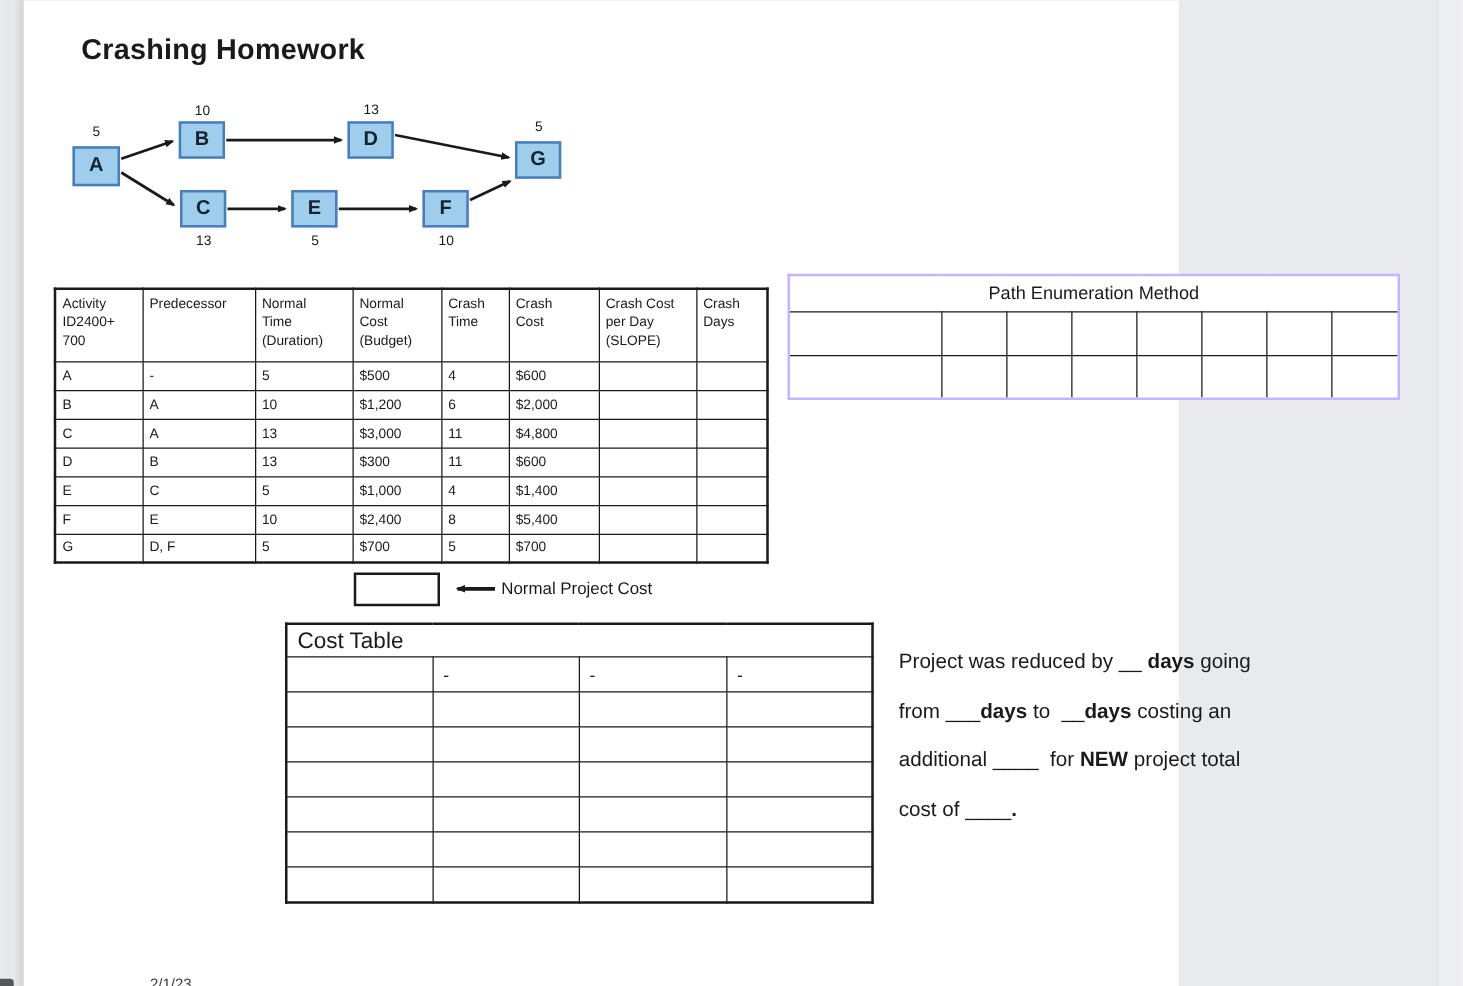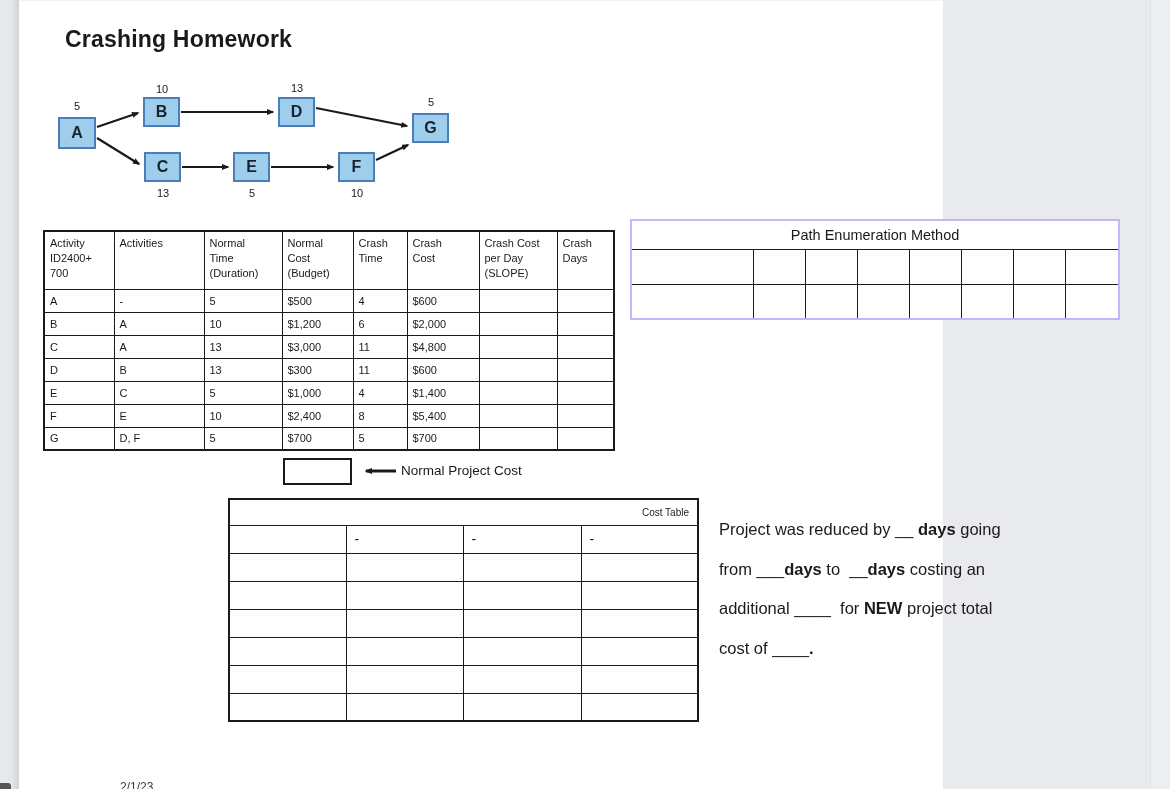--- a/index.html
+++ b/index.html
@@ -82,21 +82,21 @@
   }
   
   .path-table { position: absolute; left: 611px; top: 218px; width: 488px; border: 2px solid #c4b5fd; }
   .path-table .pt-title td {
     height: 29px; font-size: 14.5px; text-align: center; vertical-align: middle; font-weight: normal;
   }
   .path-table .pt-row td { height: 35px; }
   
   .cost-table { position: absolute; left: 209px; top: 497px; width: 469px; border: 2px solid #1a1a1a; }
   .cost-table .ct-title td {
-    height: 26px; font-size: 10px; text-align: right; vertical-align: middle;
+    height: 26px; font-size: 18px; text-align: left; vertical-align: middle;
   }
   .cost-table th {
     height: 46px; padding: 4px 8px; font-size: 14.5px; font-weight: normal;
     text-align: left; vertical-align: top; white-space: pre-line; line-height: 1.3;
   }
   .cost-table td { height: 28px; padding: 2px 8px; font-size: 14px; text-align: left; vertical-align: middle; }
   
   .note { position: absolute; left: 700px; top: 494px; width: 392px; font-size: 16.5px; }
   .note-para1 { white-space: pre-line; line-height: 25px; }
   .note-para2 { white-space: pre-wrap; line-height: 39.5px; margin-top: 15px; }
@@ -157,21 +157,21 @@
       <col style="width:54px">
         <col style="width:72px">
         <col style="width:78px">
         <col style="width:57px">
     </colgroup>
     <thead>
       <tr>
           <th>Activity
 ID2400+
 700</th>
-          <th>Activities</th>
+          <th>Predecessor</th>
           <th>Normal
 Time
 (Duration)</th>
           <th>Normal
 Cost
 (Budget)</th>
           <th>Crash
 Time</th>
           <th>Crash
 Cost</th>

